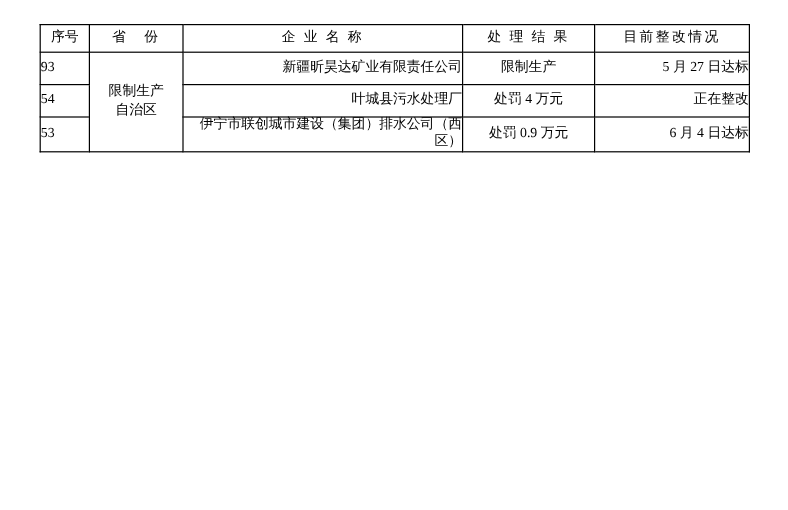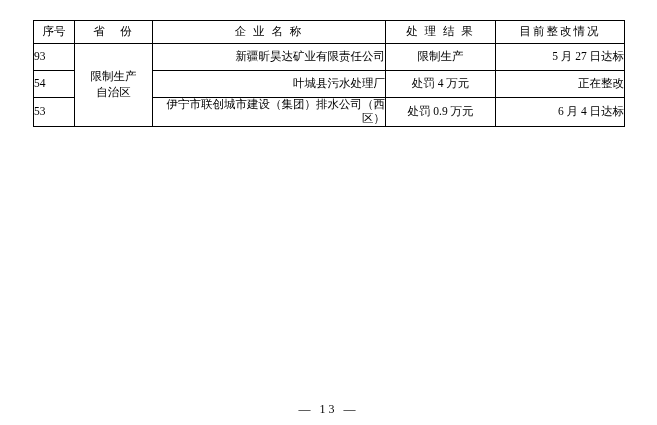--- a/index.html
+++ b/index.html
@@ -127,15 +127,14 @@
       </tr>
       <tr>
         <td class="cell-seq">53</td>
         <td class="cell-name">伊宁市联创城市建设（集团）排水公司（西区）</td>
         <td class="cell-res">处罚 0.9 万元</td>
         <td class="cell-stat">6 月 4 日达标</td>
       </tr>
     </tbody>
   </table>
 
-  <div class="page-number">— 13 —</div>
 
 </div>
 
 </body></html>

